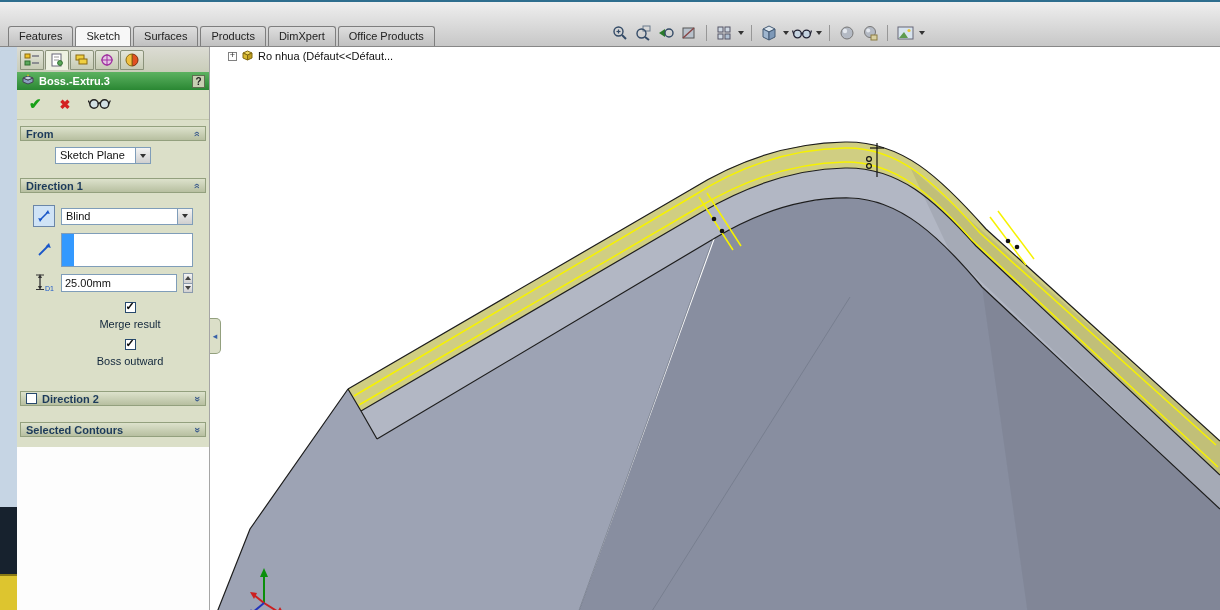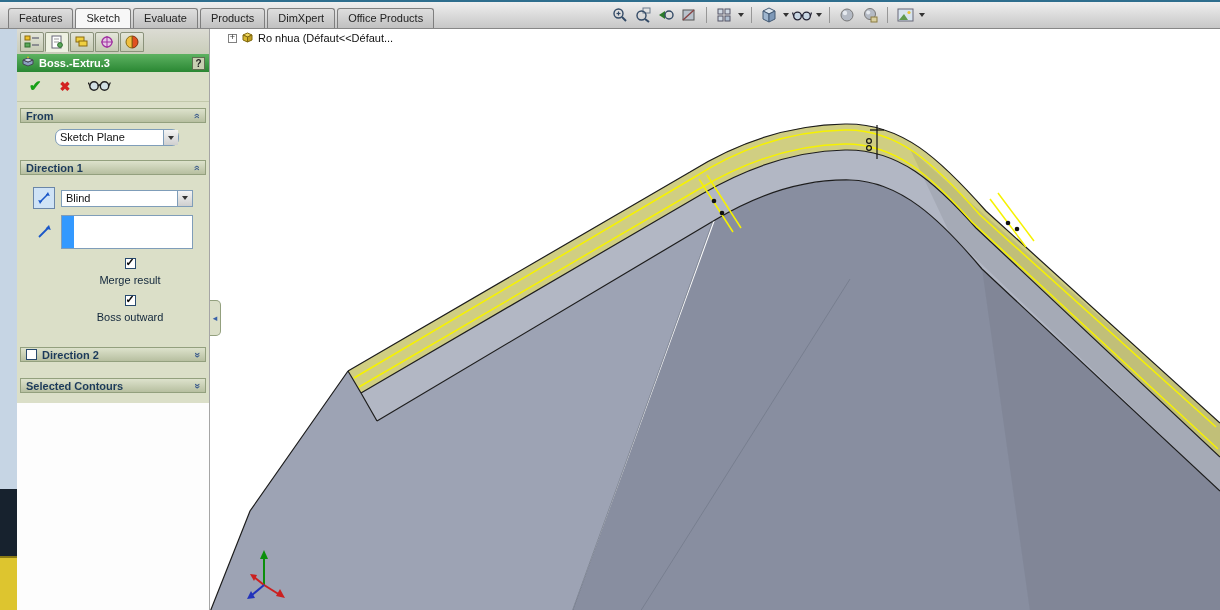--- a/index.html
+++ b/index.html
@@ -4,21 +4,21 @@
 <style>
   * { box-sizing: border-box; }
   body { margin:0; background:#666; }
   .app {
     width:1220px; height:610px; position:relative; overflow:hidden;
     font-family:"Liberation Sans", sans-serif; background:#fff;
     border-top:2px solid #2e6e8e;
   }
   
   .toolbar {
-    height:27px; background:linear-gradient(#efefef,#c7c7c7);
+    height:45px; background:linear-gradient(#efefef,#c7c7c7);
     border-bottom:1px solid #878787; display:flex; align-items:flex-end; padding:0 0 0 8px;
   }
   .cmd-tabs { display:flex; gap:2px; align-items:flex-end; }
   .cmd-tab {
     font-size:11px; color:#222; padding:3px 10px 4px;
     background:linear-gradient(#dedede,#c0c0c0);
     border:1px solid #7e7e7e; border-bottom:none; border-radius:3px 3px 0 0;
     white-space:nowrap; cursor:default;
   }
   .cmd-tab.active { background:#f7f7f7; font-weight:normal; }
@@ -80,21 +80,21 @@
 </style>
 </head>
 <body>
 
 <div class="app">
 
   <div class="toolbar">
     <div class="cmd-tabs">
       <span class="cmd-tab">Features</span>
       <span class="cmd-tab active">Sketch</span>
-      <span class="cmd-tab">Evaluate</span>
+      <span class="cmd-tab">Surfaces</span>
       <span class="cmd-tab">Products</span>
       <span class="cmd-tab">DimXpert</span>
       <span class="cmd-tab">Office Products</span>
     </div>
     <div class="view-icons">
       <span class="vicon">
         <svg width="16" height="16">
             <circle cx="6.5" cy="6.5" r="4.5" fill="none" stroke="#334a66" stroke-width="1.4"></circle>
             <line x1="4.5" y1="6.5" x2="8.5" y2="6.5" stroke="#334a66" stroke-width="1.2"></line>
             <line x1="6.5" y1="4.5" x2="6.5" y2="8.5" stroke="#334a66" stroke-width="1.2"></line>
@@ -247,21 +247,21 @@
                 <line x1="20.7" y1="7" x2="22.4" y2="3.6" stroke="#222" stroke-width="1.2"></line>
               </svg>
           </span>
         </div>
 
         <div class="sec">
           <span>From</span>
           <span class="chev up"></span>
         </div>
         <div class="sec-body">
-          <div class="combo" style="width:124px; margin-left:38px;border-radius:7px;">
+          <div class="combo" style="width:96px; margin-left:38px;">
             <span class="txt">Sketch Plane</span>
             <span class="btn"></span>
           </div>
         </div>
 
         <div class="sec">
           <span>Direction 1</span>
           <span class="chev up"></span>
         </div>
         <div class="sec-body">
@@ -285,20 +285,37 @@
               <svg width="16" height="16">
                   <line x1="3" y1="13" x2="12" y2="4" stroke="#1a57c8" stroke-width="1.8"></line>
                   <polygon points="13,1 14.8,6 9.6,4.6" fill="#1a57c8"></polygon>
                 </svg>
             </span>
             <div class="dir-ref-box">
               <div class="sel"></div>
             </div>
           </div>
 
+          <div class="row">
+            <span class="icon-slot">
+              <svg width="20" height="18">
+                  <line x1="6" y1="2" x2="6" y2="14" stroke="#333" stroke-width="1.3"></line>
+                  <polygon points="6,0 4,4 8,4" fill="#333"></polygon>
+                  <polygon points="6,16 4,12 8,12" fill="#333"></polygon>
+                  <line x1="2" y1="1" x2="10" y2="1" stroke="#333"></line>
+                  <line x1="2" y1="15.5" x2="10" y2="15.5" stroke="#333"></line>
+                  <text x="11" y="17" font-size="7" fill="#1a57c8" font-family="Liberation Sans, sans-serif">D1</text>
+                </svg>
+            </span>
+            <input class="num-input" value="25.00mm" style="">
+            <span class="spin">
+                <div class="spin-up"></div>
+                <div class="spin-dn"></div>
+              </span>
+          </div>
 
           <div class="cbrow">
             <span class="cb checked"></span>
             <span class="cb-label">Merge result</span>
           </div>
 
 
           <div class="cbrow">
             <span class="cb checked"></span>
             <span class="cb-label">Boss outward</span>

